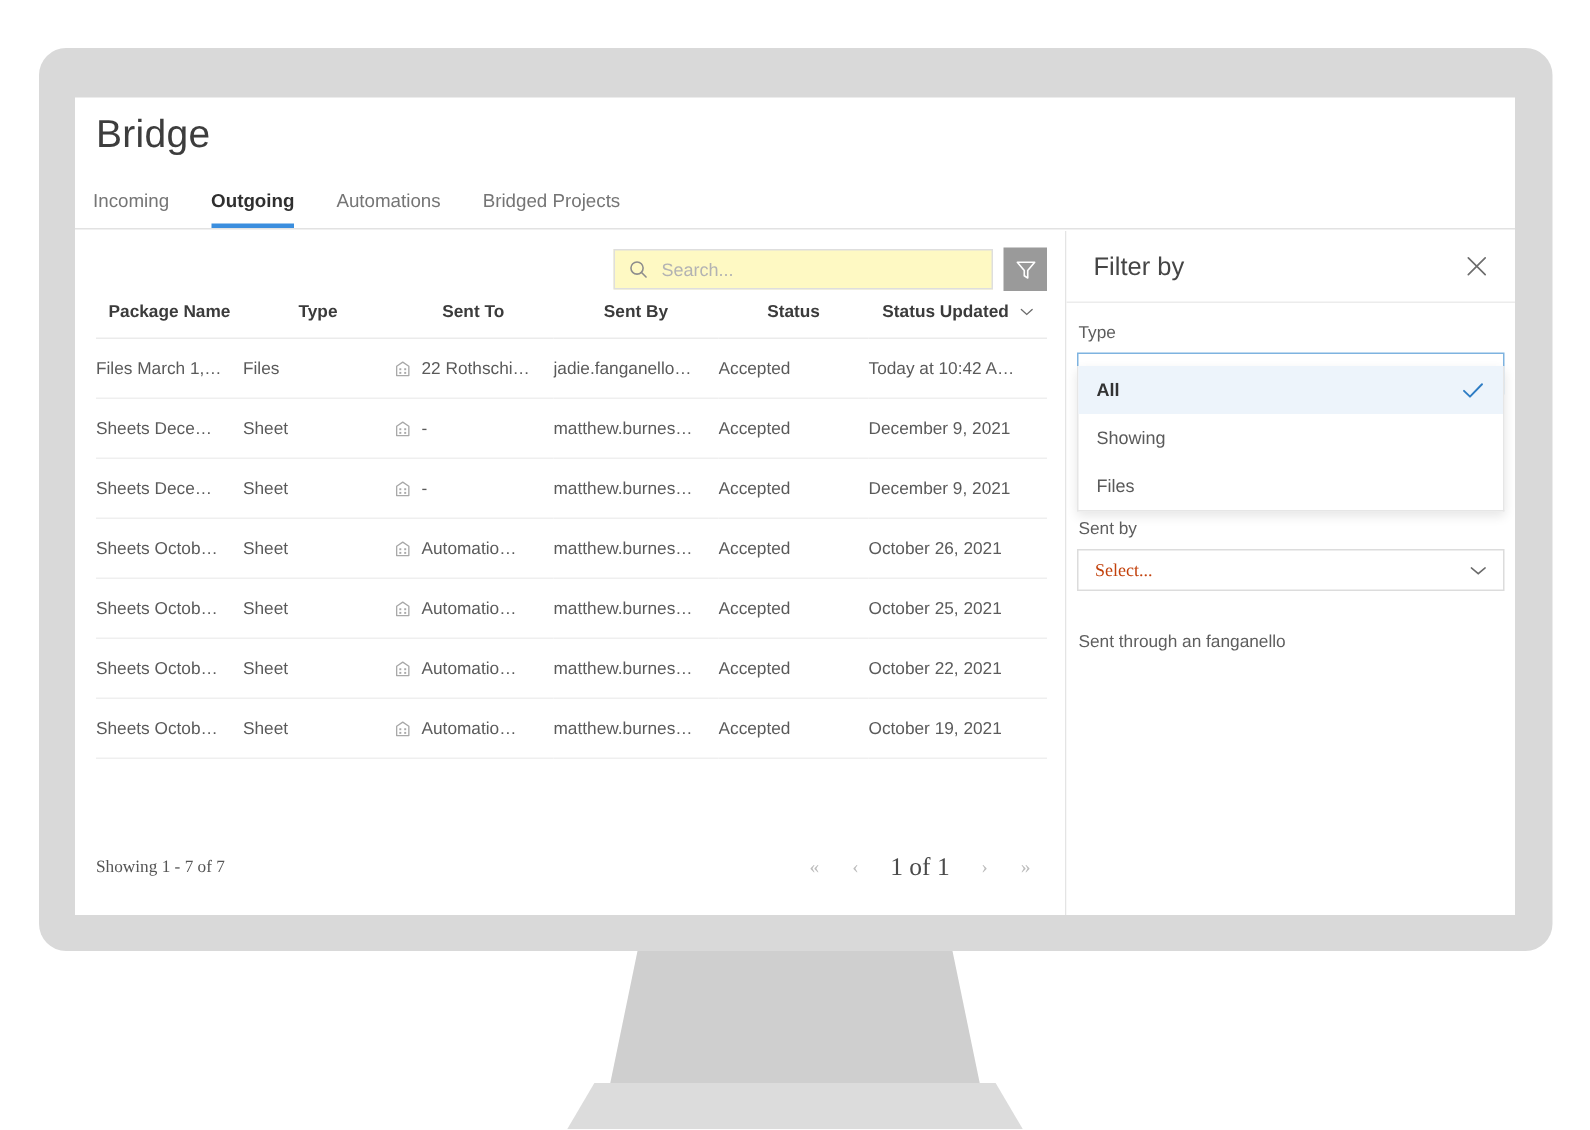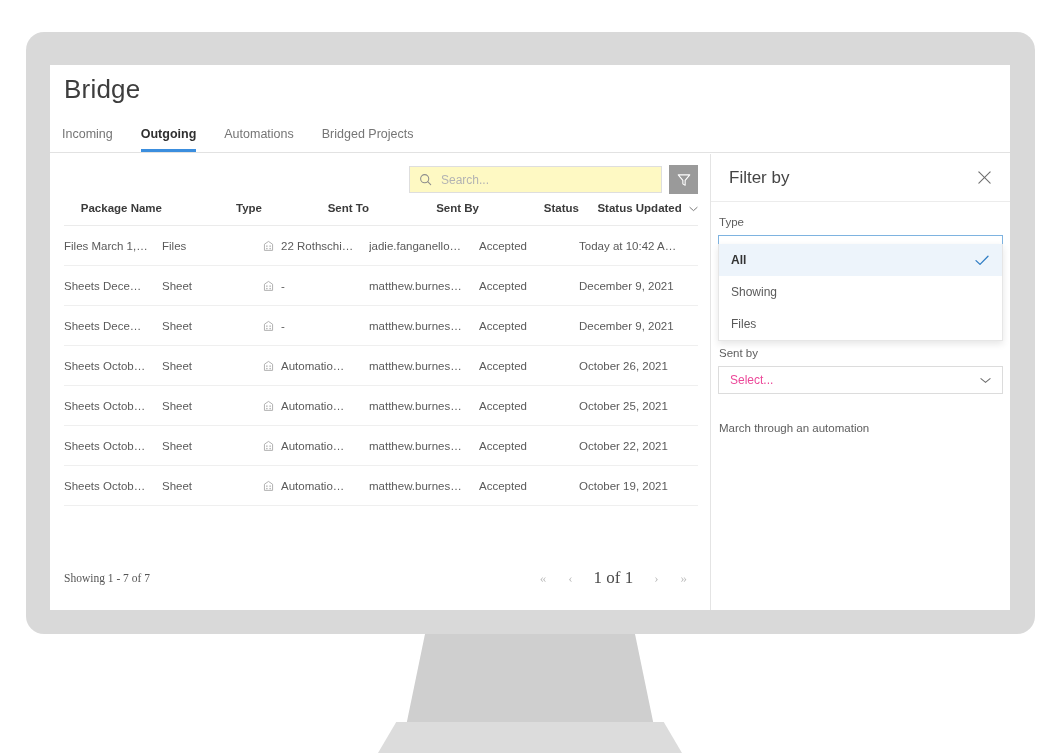--- a/index.html
+++ b/index.html
@@ -142,21 +142,21 @@
 
   
   #data-table {
     position: absolute;
     left: 14px; top: 48px;
     width: 634px;
     border-collapse: collapse;
     font-size: 11.5px;
   }
   #data-table th {
-    text-align: right;
+    text-align: center;
     font-size: 11.5px;
     font-weight: 700;
     color: #3b3b3b;
     padding: 0 0 11px 0;
     border-bottom: 1px solid #ebebeb;
     white-space: nowrap;
   }
   #data-table td {
     color: #5a5a5a;
     padding: 13px 0;
@@ -227,21 +227,21 @@
     justify-content: space-between;
     padding: 0 11px;
     box-sizing: border-box;
     font-size: 12px;
     color: #4a4a4a;
     cursor: pointer;
   }
   .select-box.open {
     border: 1px solid #7eb3e0;
   }
-  .select-box .placeholder { color: #ec4899; }
+  .select-box .placeholder { color: #c2410c; font-family: Liberation Serif, serif; }
 
   
   #type-dropdown-menu {
     position: absolute;
     left: 0; top: 28px;
     width: 100%;
     background: #fff;
     border: 1px solid #e6e6e6;
     border-top: none;
     box-shadow: 0 3px 7px rgba(0,0,0,0.10);
@@ -522,20 +522,20 @@
             <span class="placeholder">Select...</span>
             <span style="line-height:0;">
               <svg width="11" height="7" viewBox="0 0 12 7" fill="none">
                 <path d="M1 1.4 L6 5.6 L11 1.4" stroke="#6b6b6b" stroke-width="1.1" fill="none" stroke-linecap="round"></path>
               </svg>
             </span>
           </div>
         </div>
 
         <div class="field-group" id="automation-group">
-          <div class="field-label">March through an automation</div>
+          <div class="field-label">Sent through an fanganello</div>
         </div>
 
       </div>
     </div>
 
   </div>
 </div>
 
 </body></html>

